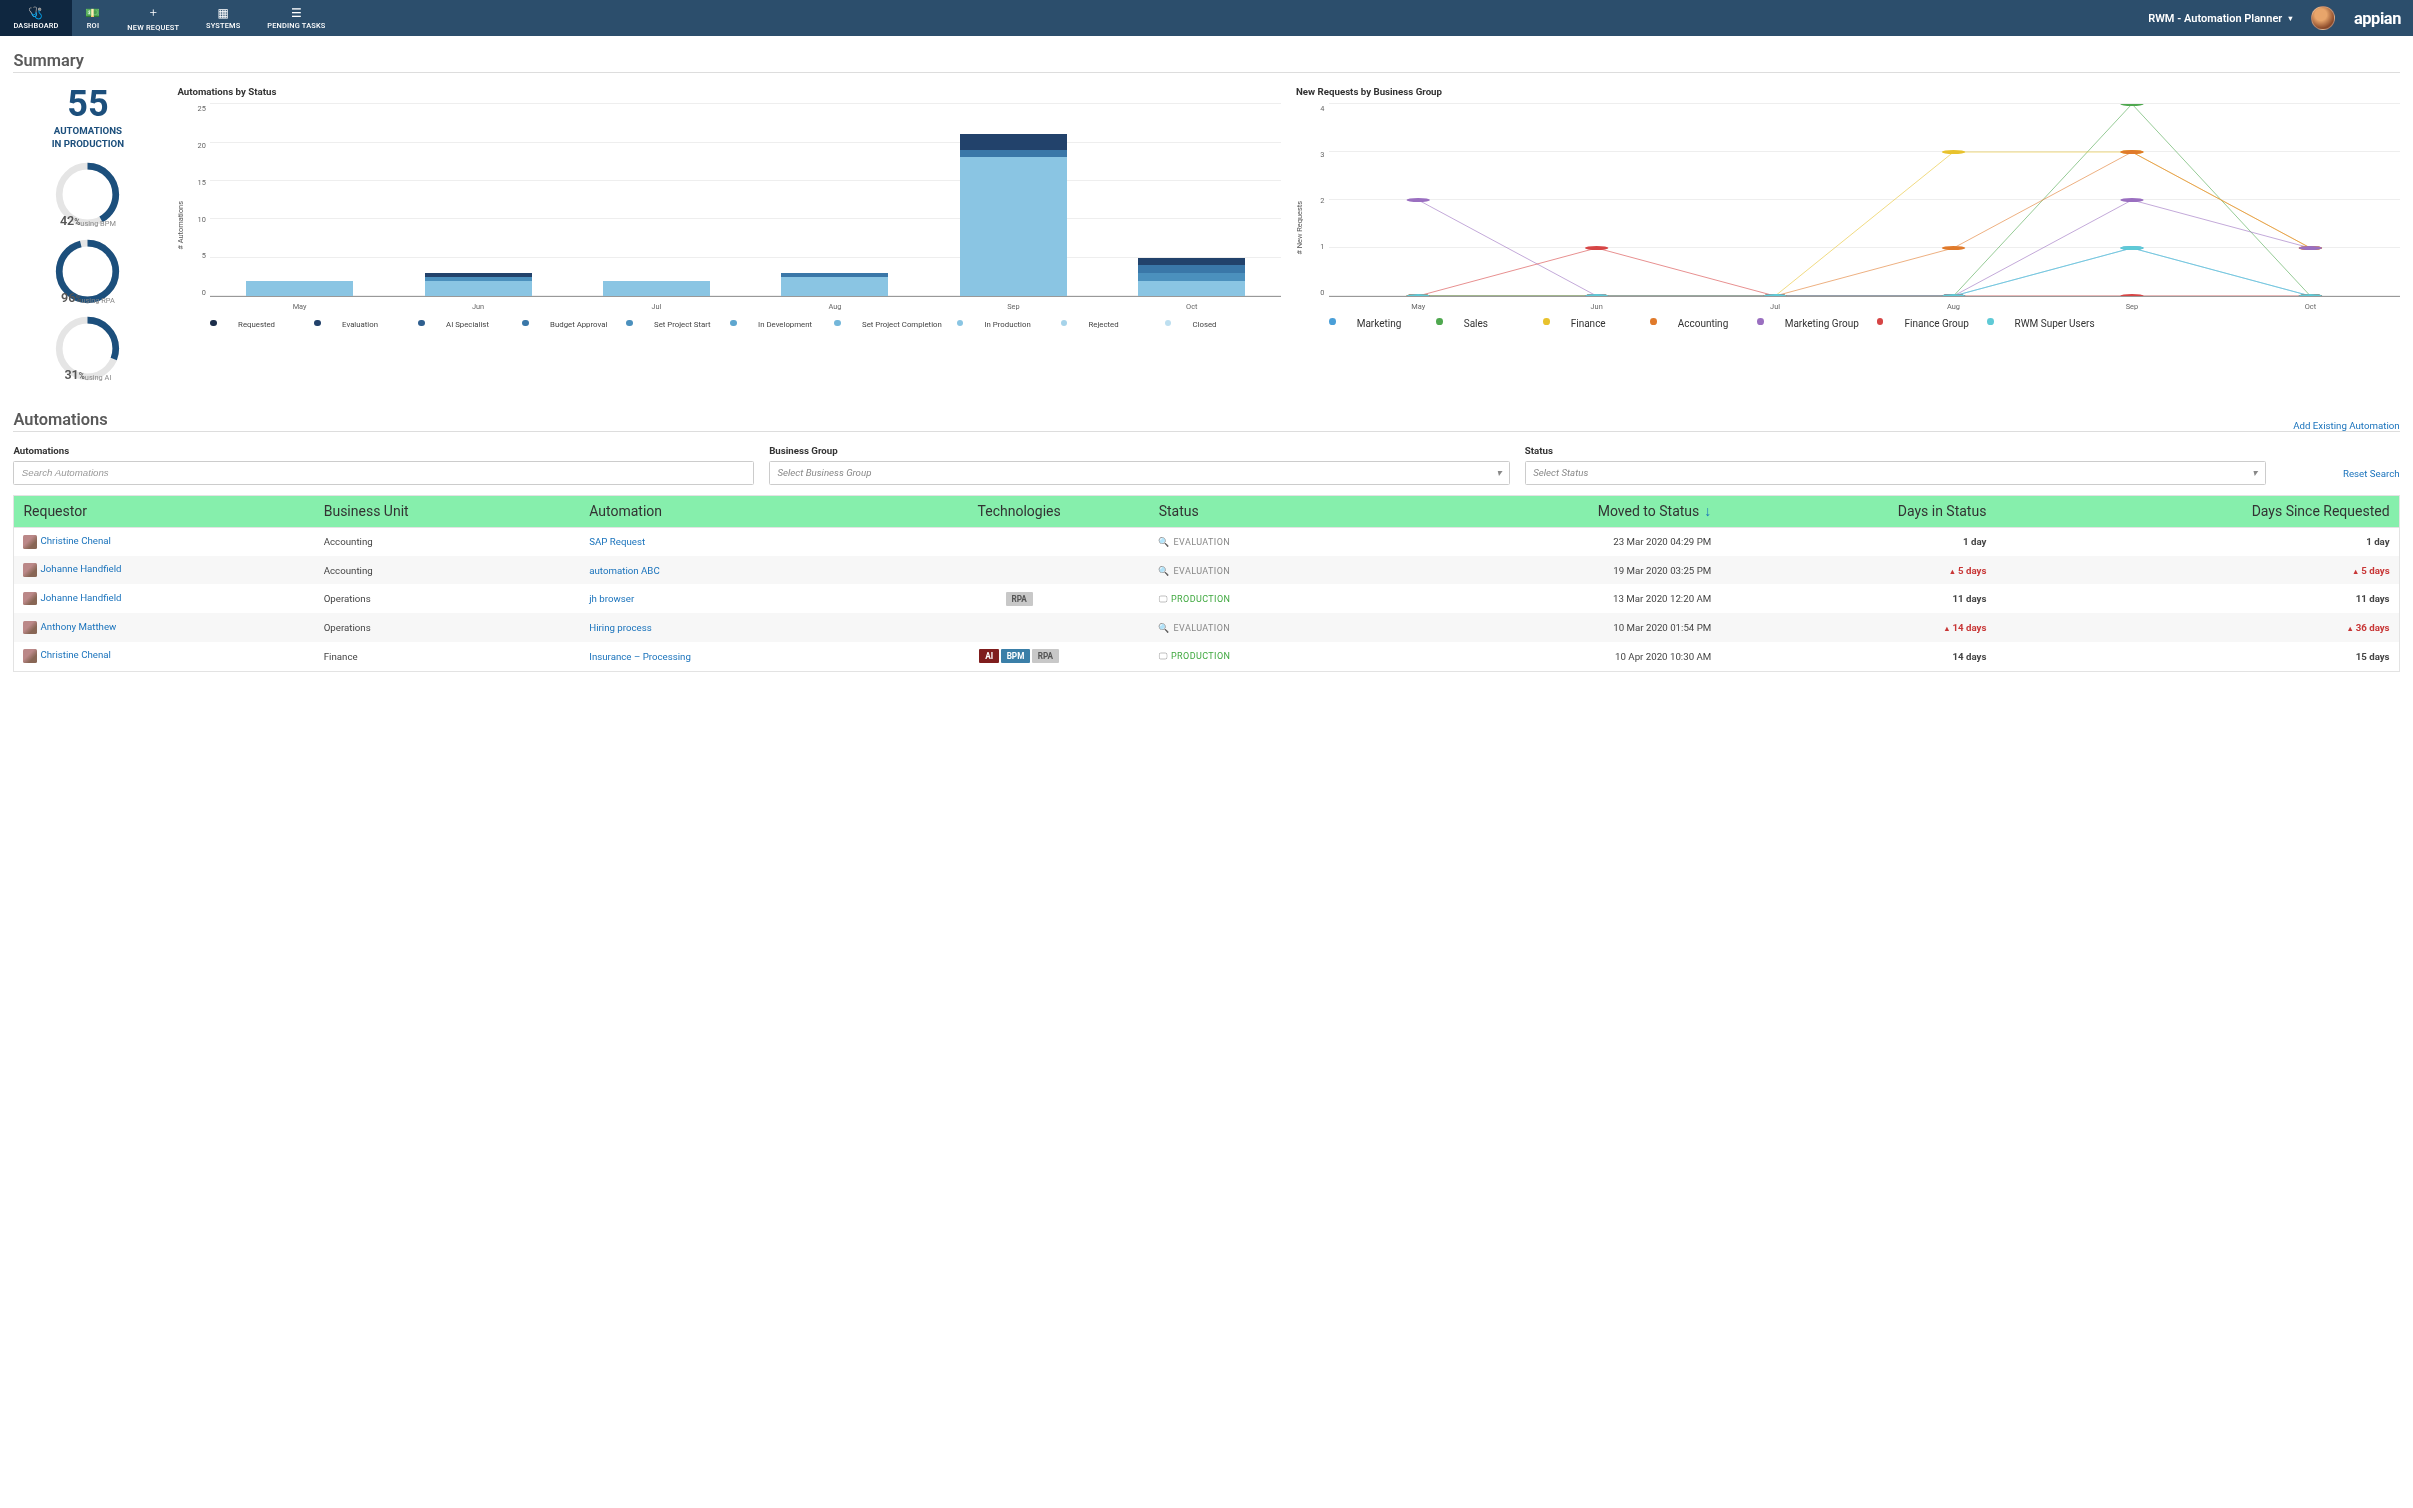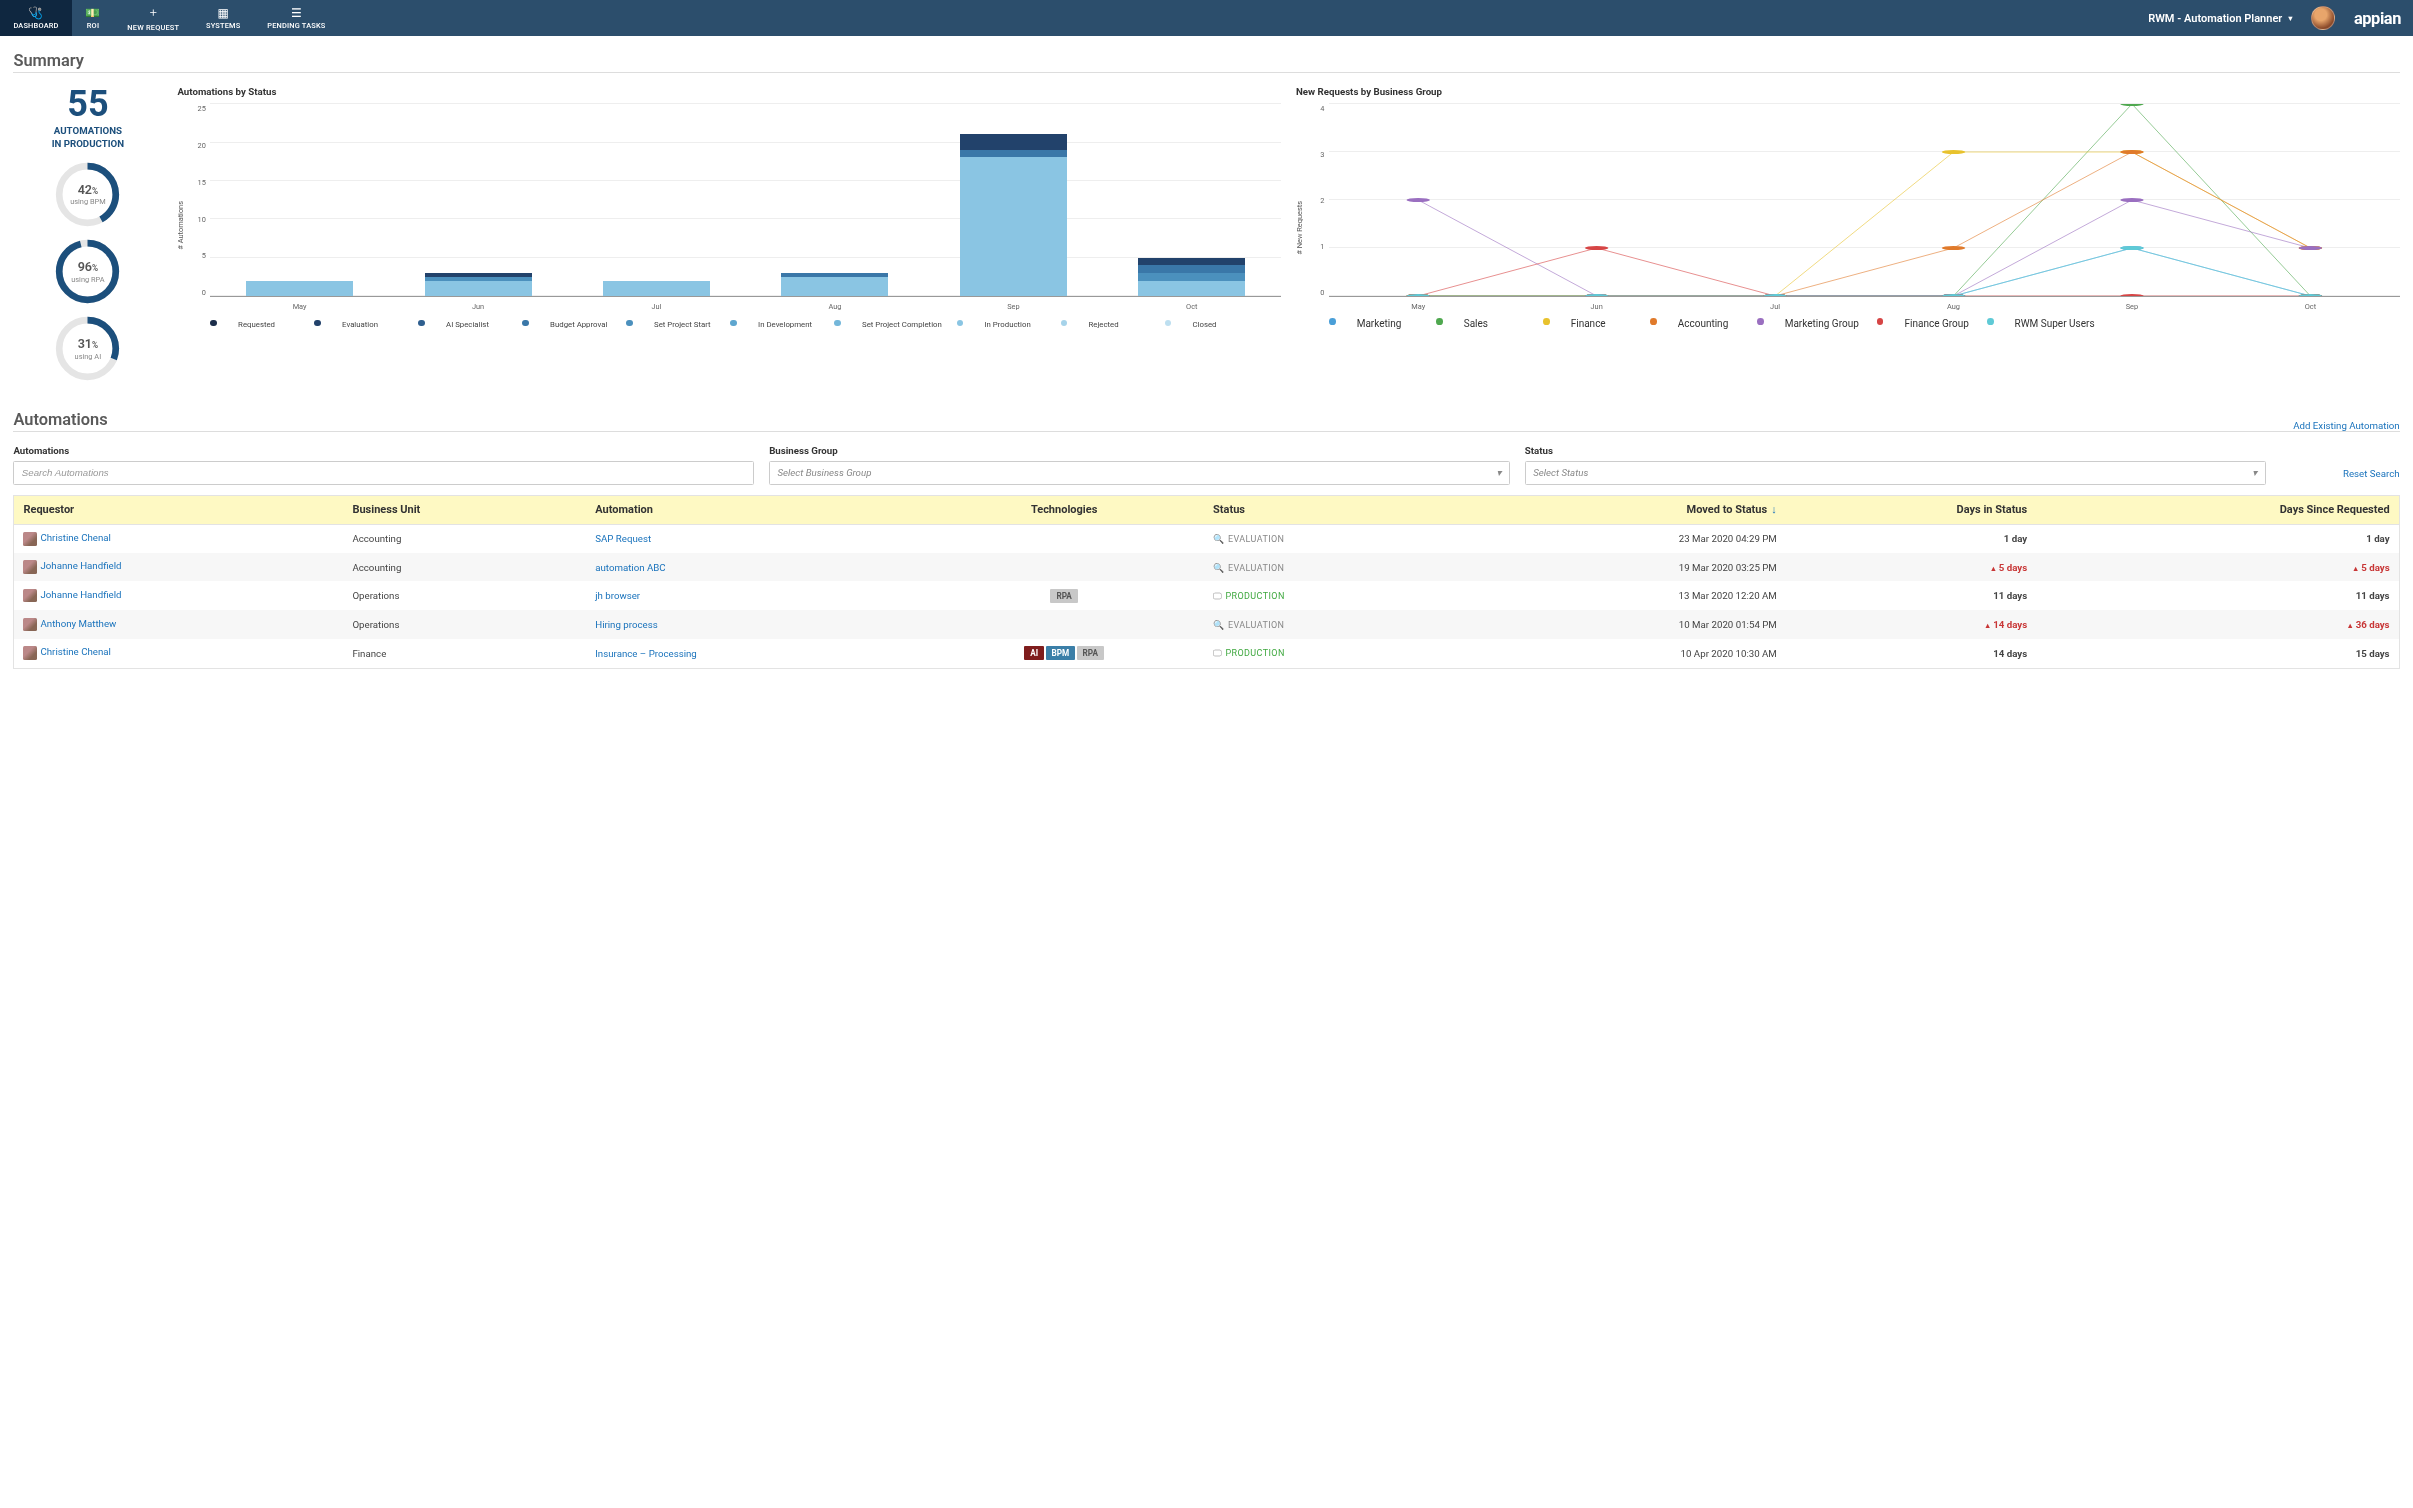--- a/index.html
+++ b/index.html
@@ -27,21 +27,21 @@
   .summary { display: grid; grid-template-columns: 149px 1fr 1fr; gap: 15px; margin-bottom: 22px; }
   
   .kpi-col { display: flex; flex-direction: column; align-items: center; }
   .kpi-big { font-size: 36px; font-weight: 700; color: #1c4f7c; line-height: 1; }
   .kpi-label { font-size: 9.7px; font-weight: 700; color: #1c4f7c; text-align: center; margin-top: 3px; line-height: 1.3; }
   
   .gauge { position: relative; width: 67px; height: 67px; margin-top: 10.4px; }
   .gauge svg { transform: rotate(-90deg); }
   .gauge-bg { fill: none; stroke: #e5e5e5; stroke-width: 9; }
   .gauge-fg { fill: none; stroke-width: 9; stroke-linecap: butt; }
-  .gauge-text { position: absolute; inset: 0; display: flex; flex-direction: column; align-items: center; justify-content: center; }
+  .gauge-text { position: absolute; inset: 0; display: flex; flex-direction: row; align-items: flex-end; justify-content: center; }
   .gauge-val { font-size: 12.6px; font-weight: 600; color: #555; }
   .gauge-val small { font-size: 8.2px; }
   .gauge-sub { font-size: 7.4px; color: #888; margin-top: 0.7px; }
   
   .chart-panel { display: flex; flex-direction: column; }
   .chart-title { font-size: 9.7px; font-weight: 700; color: #333; margin-bottom: 7.4px; }
   .chart-area { position: relative; height: 193px; display: flex; }
   .chart-yaxis { display: flex; flex-direction: column; justify-content: space-between; align-items: flex-end; padding-right: 4.5px; font-size: 7.4px; color: #666; width: 33px; }
   .chart-yaxis .ylabel { writing-mode: vertical-rl; transform: rotate(180deg); position: absolute; left: -1.5px; top: 50%; transform-origin: center; font-size: 7.4px; color: #555; }
   .chart-plot { flex: 1; position: relative; border-bottom: 0.7px solid #999; }
@@ -65,21 +65,21 @@
   
   .filters { display: grid; grid-template-columns: 1fr 1fr 1fr 119px; gap: 15px; align-items: flex-end; margin: 10.4px 0; }
   .field-label { font-size: 9.7px; font-weight: 700; color: #333; margin-bottom: 4.5px; display: block; }
   .text-input, .select-input { width: 100%; height: 24px; border: 0.7px solid #ccc; border-radius: 1.5px; padding: 0 7.4px; font-size: 9.7px; color: #555; background: #fff; }
   .select-input { color: #888; font-style: italic; display: flex; align-items: center; justify-content: space-between; cursor: pointer; }
   .text-input::placeholder { color: #999; font-style: italic; }
   .reset-link { color: #1a73bc; cursor: pointer; text-align: right; font-size: 9.7px; padding-bottom: 5.2px; }
   
   
   .grid-table { width: 100%; border-collapse: collapse; border: 0.7px solid #e3e3e3; }
-  .grid-table th { text-align: left; font-size: 11px; font-weight: 700; padding: 7.4px 9px; border-bottom: 0.7px solid #e3e3e3; background: #fef9c3; }
+  .grid-table th { text-align: left; font-size: 14px; font-weight: 400; padding: 7.4px 9px; border-bottom: 0.7px solid #e3e3e3; background: #86efac; }
   .grid-table th.num, .grid-table td.num { text-align: right; }
   .grid-table th.center, .grid-table td.center { text-align: center; }
   .grid-table td { padding: 7.4px 9px; font-size: 9.7px; color: #444; }
   .grid-table tbody tr:nth-child(even) { background: #f7f7f7; }
   .sort-arrow { color: #1a73bc; margin-left: 1.5px; }
   
   .avatar-sm { width: 13.4px; height: 13.4px; border-radius: 1.5px; display: inline-block; vertical-align: middle; margin-right: 3.7px; background: linear-gradient(135deg,#b88 40%,#865 70%); }
   .tech-badge { display: inline-block; padding: 2.2px 6px; font-size: 8.2px; font-weight: 700; color: #fff; border-radius: 1px; margin: 0 0.7px; }
   .badge-ai { background: #7f1d1d; }
   .badge-bpm { background: #3b7fa8; }

